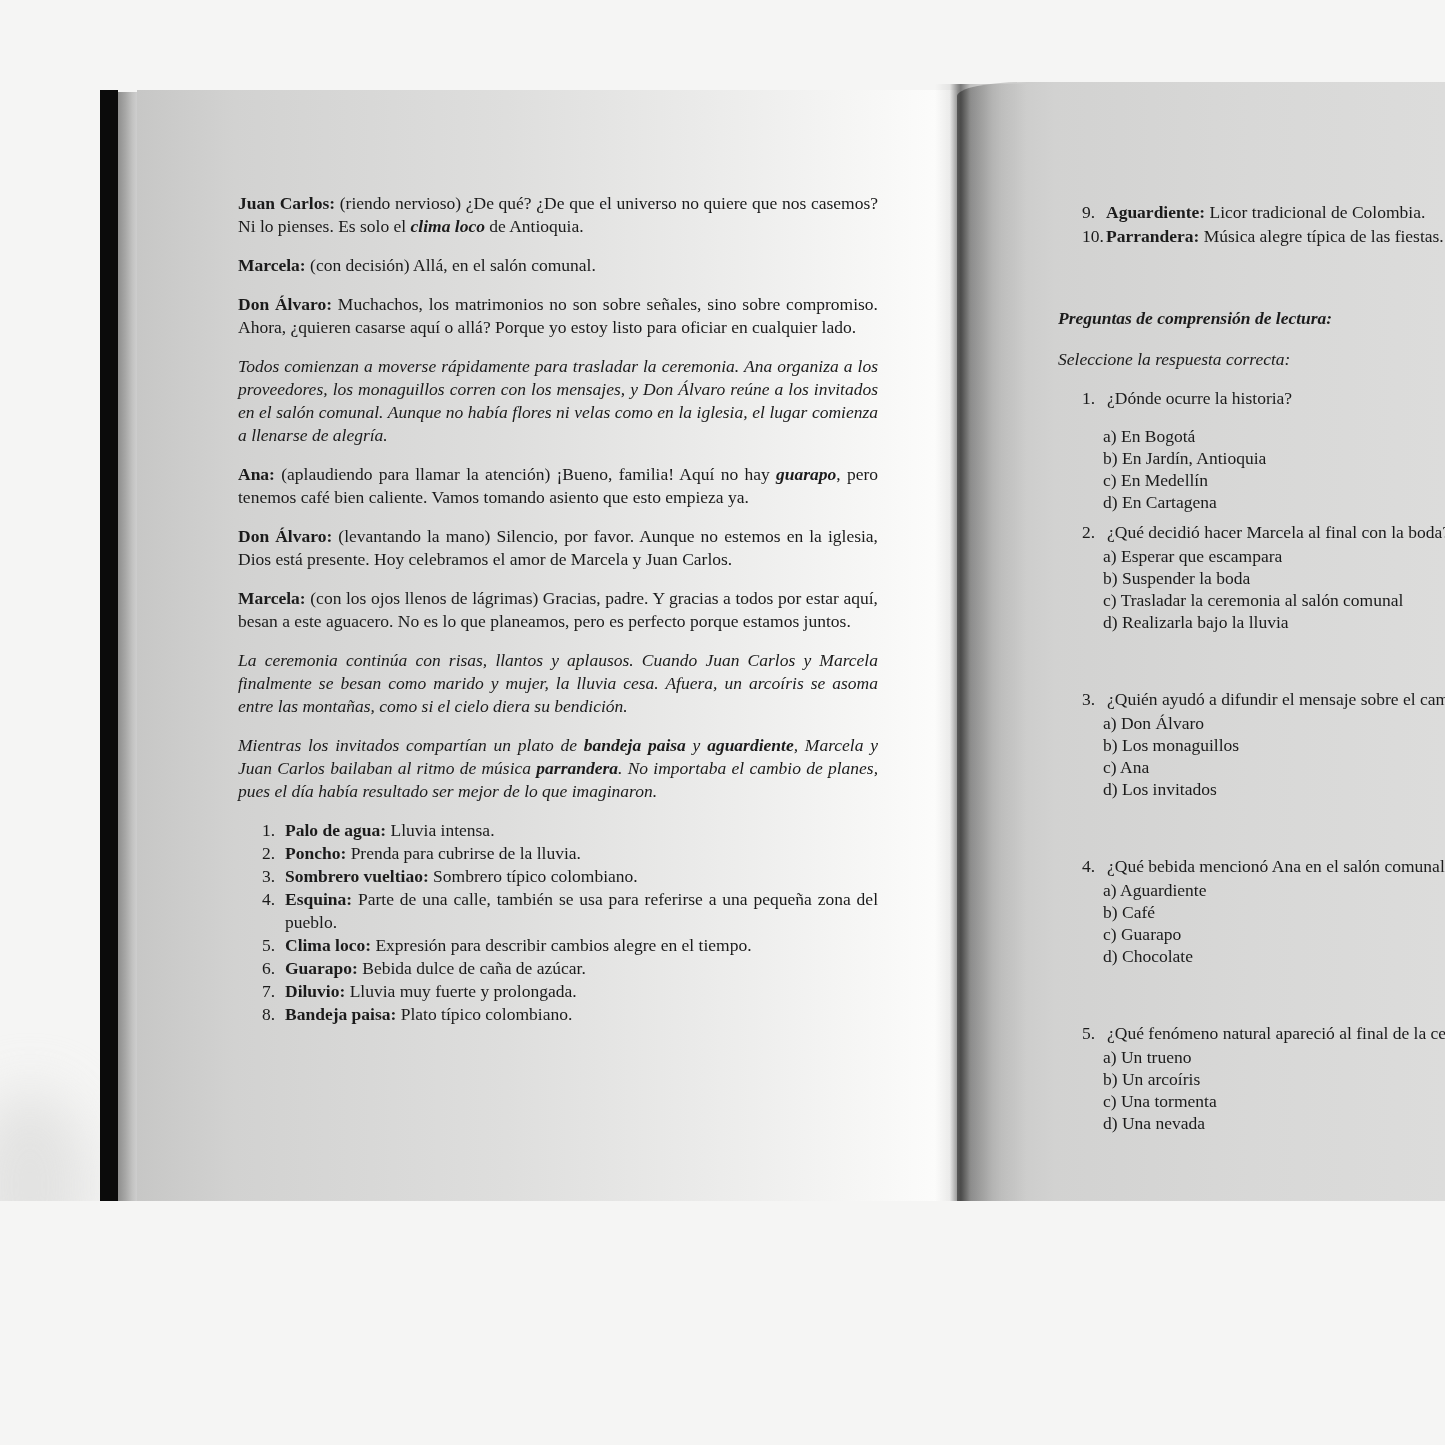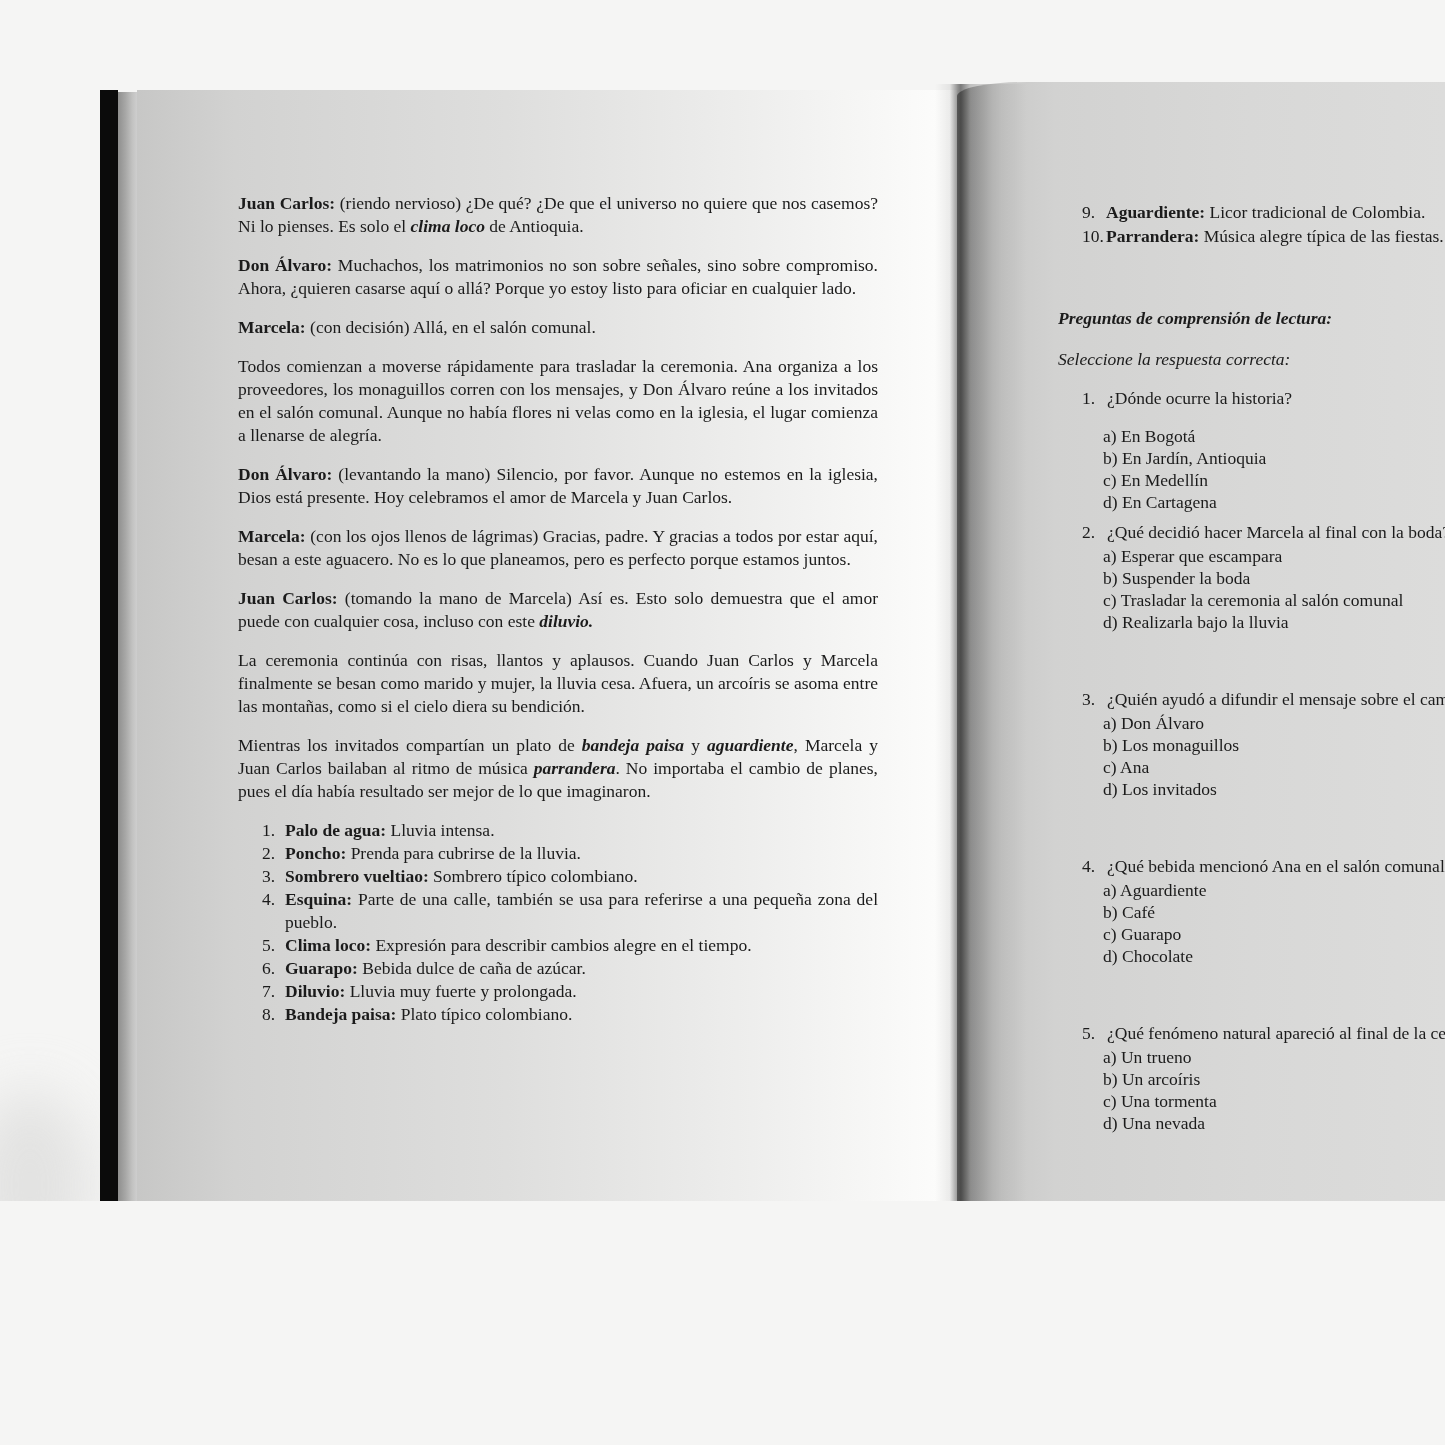--- a/index.html
+++ b/index.html
@@ -29,21 +29,21 @@
     border-top-left-radius:70px 14px;border-bottom-left-radius:50px 16px;
     background:linear-gradient(to right,#8d8d8c 0%,#b4b4b3 3%,#c9c9c8 9%,#d2d2d1 20%,#d8d8d7 60%,#dcdcdb 100%);}
   .gutter-shadow{position:absolute;left:935px;top:84px;width:92px;height:1196px;pointer-events:none;
     background:linear-gradient(90deg,rgba(0,0,0,0) 0%,rgba(0,0,0,.07) 16%,rgba(0,0,0,.42) 25%,rgba(0,0,0,.50) 28%,rgba(0,0,0,.22) 38%,rgba(0,0,0,.08) 62%,rgba(0,0,0,0) 100%);}
 
   
   .page-text{position:absolute;color:#1b1b1b;font-size:17.5px;}
   .left-text{left:101px;top:102px;width:640px;line-height:23px;}
   .para{margin:0 0 16px 0;text-align:justify;}
   .b{font-weight:bold;}
-  .i{}
+  .i{font-style:italic;}
   .bi{font-weight:bold;font-style:italic;}
 
   .vlist{padding-left:24px;}
   .vitem{display:flex;line-height:23px;}
   .vnum{flex:0 0 23px;}
   .vtext{flex:1 1 auto;text-align:justify;}
 
   .right-text{left:101px;top:118px;width:420px;line-height:23px;}
   .right-text .vlist .vitem{line-height:24px;white-space:nowrap;}
   .right-text .vlist .vnum{flex:0 0 24px;}
@@ -73,26 +73,26 @@
   <div class="blob b5"></div>
   <div class="contact-shadow"></div>
 
   <div class="cover-edge"></div>
   <div class="page-stack"></div>
 
   <div class="left-page">
     <div class="page-text left-text">
       <div>
           <div class="para"><span class="b">Juan Carlos:</span><span> (riendo nervioso) ¿De qué? ¿De que el universo no quiere que nos casemos? Ni lo pienses. Es solo el </span><span class="bi">clima loco</span><span> de Antioquia.</span></div>
+          <div class="para"><span class="b">Marcela:</span><span> (con decisión) Allá, en el salón comunal.</span></div>
           <div class="para"><span class="b">Don Álvaro:</span><span> Muchachos, los matrimonios no son sobre señales, sino sobre compromiso. Ahora, ¿quieren casarse aquí o allá? Porque yo estoy listo para oficiar en cualquier lado.</span></div>
-          <div class="para"><span class="b">Marcela:</span><span> (con decisión) Allá, en el salón comunal.</span></div>
           <div class="para"><span class="i">Todos comienzan a moverse rápidamente para trasladar la ceremonia. Ana organiza a los proveedores, los monaguillos corren con los mensajes, y Don Álvaro reúne a los invitados en el salón comunal. Aunque no había flores ni velas como en la iglesia, el lugar comienza a llenarse de alegría.</span></div>
+          <div class="para"><span class="b">Ana:</span><span> (aplaudiendo para llamar la atención) ¡Bueno, familia! Aquí no hay </span><span class="bi">guarapo</span><span>, pero tenemos café bien caliente. Vamos tomando asiento que esto empieza ya.</span></div>
           <div class="para"><span class="b">Don Álvaro:</span><span> (levantando la mano) Silencio, por favor. Aunque no estemos en la iglesia, Dios está presente. Hoy celebramos el amor de Marcela y Juan Carlos.</span></div>
           <div class="para"><span class="b">Marcela:</span><span> (con los ojos llenos de lágrimas) Gracias, padre. Y gracias a todos por estar aquí, besan a este aguacero. No es lo que planeamos, pero es perfecto porque estamos juntos.</span></div>
-          <div class="para"><span class="b">Juan Carlos:</span><span> (tomando la mano de Marcela) Así es. Esto solo demuestra que el amor puede con cualquier cosa, incluso con este </span><span class="bi">diluvio.</span></div>
           <div class="para"><span class="i">La ceremonia continúa con risas, llantos y aplausos. Cuando Juan Carlos y Marcela finalmente se besan como marido y mujer, la lluvia cesa. Afuera, un arcoíris se asoma entre las montañas, como si el cielo diera su bendición.</span></div>
           <div class="para"><span class="i">Mientras los invitados compartían un plato de </span><span class="bi">bandeja paisa</span><span class="i"> y </span><span class="bi">aguardiente</span><span class="i">, Marcela y Juan Carlos bailaban al ritmo de música </span><span class="bi">parrandera</span><span class="i">. No importaba el cambio de planes, pues el día había resultado ser mejor de lo que imaginaron.</span></div>
         </div>
       <div class="vlist">
           <div class="vitem">
             <span class="vnum">1.</span>
             <span class="vtext"><span class="b">Palo de agua:</span><span> Lluvia intensa.</span></span>
           </div>
           <div class="vitem">
             <span class="vnum">2.</span>

